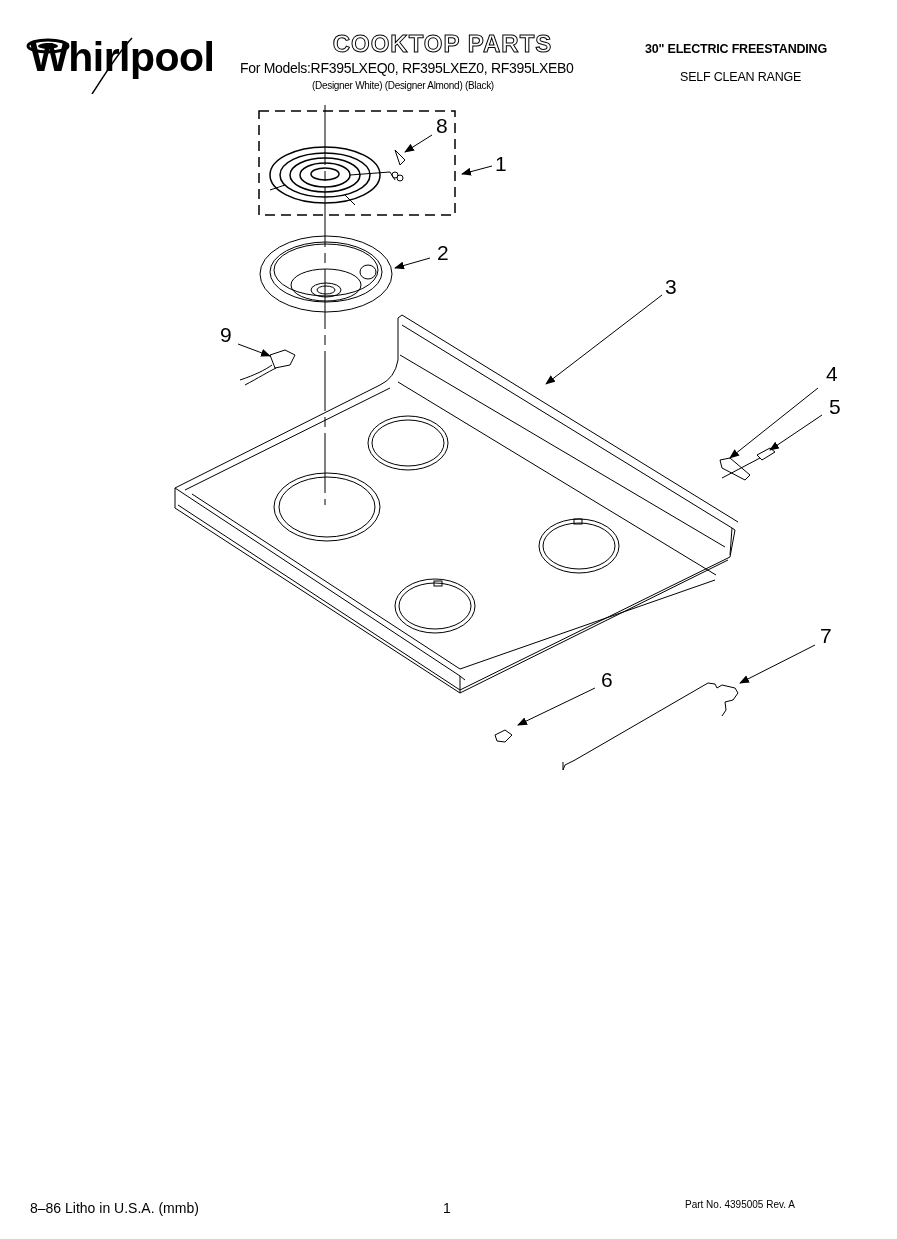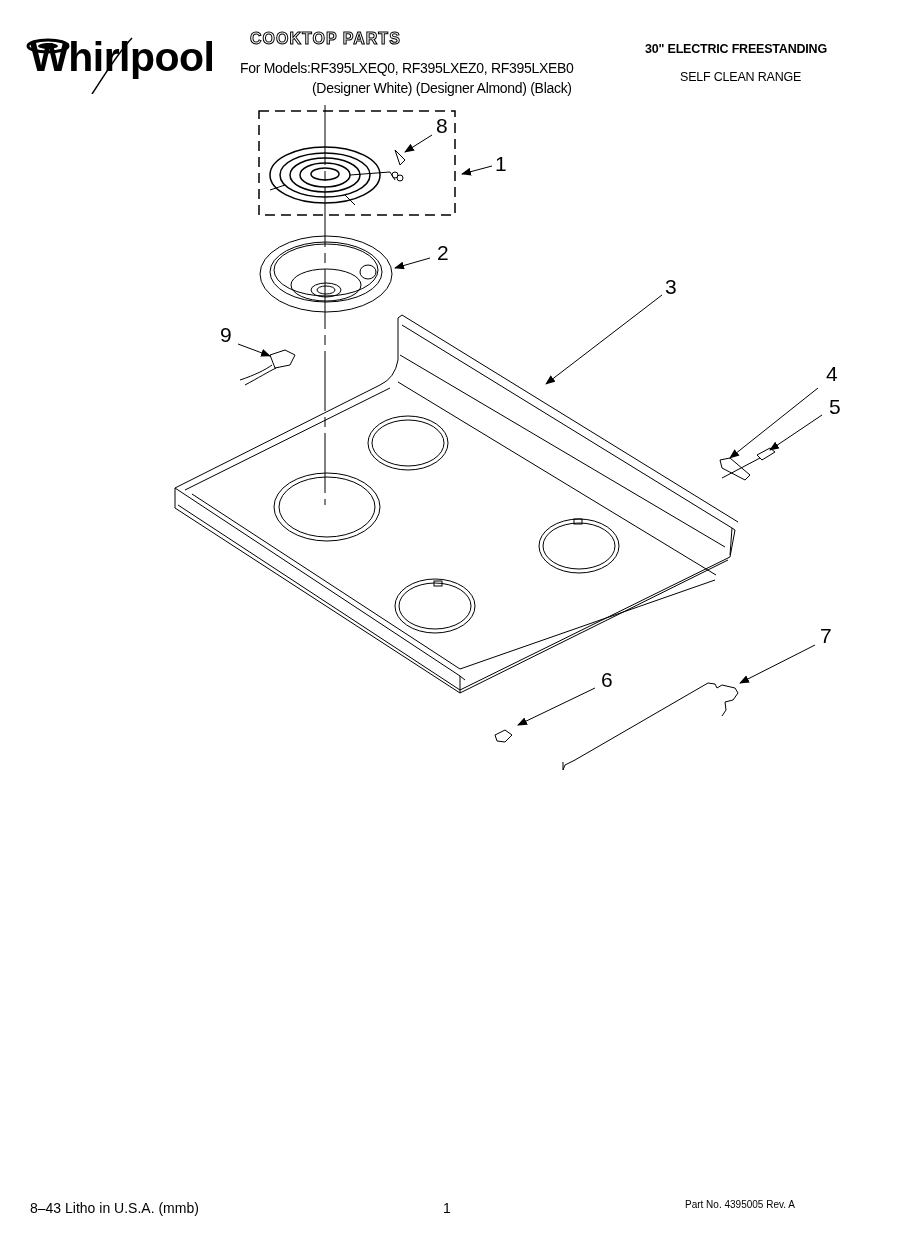--- a/index.html
+++ b/index.html
@@ -1,24 +1,24 @@
 <!DOCTYPE html>
 <html><head>
   <meta charset="utf-8">
   <style>
     html, body { margin: 0; padding: 0; background: #ffffff; }
     body { width: 897px; height: 1239px; position: relative; overflow: hidden;
            font-family: "Liberation Sans", "DejaVu Sans", sans-serif; color: #000; }
     .abs { position: absolute; }
     .logo-word { left: 30px; top: 34px; font-family: Liberation Sans, sans-serif;
                  font-weight: bold; font-size: 41px; letter-spacing: -0.5px; }
-    .title { left: 250px; top: 30px; width: 385px; font-size: 16px;
+    .title { left: 250px; top: 30px; width: 385px; text-align: center; font-size: 24px;
              color: #fff; -webkit-text-stroke: 1px #000; letter-spacing: 1px; font-weight: bold; }
     .models { left: 240px; top: 60px; font-size: 14px; letter-spacing: -0.3px; }
-    .variants { left: 312px; top: 80px; font-size: 14px; letter-spacing: -0.3px; }
+    .variants { left: 312px; top: 80px; font-size: 10px; letter-spacing: -0.3px; }
     .range1 { left: 645px; top: 42px; font-size: 12.5px; font-weight: bold; letter-spacing: -0.2px; }
     .range2 { left: 680px; top: 70px; font-size: 12.5px; letter-spacing: -0.2px; }
     .footer-left { left: 30px; top: 1200px; font-size: 14px; }
     .footer-page { left: 443px; top: 1200px; font-size: 14px; }
     .footer-right { left: 685px; top: 1199px; font-size: 10px; }
     .callout { font-size: 21px; position: absolute; }
     svg.diagram { position: absolute; left: 0; top: 0; }
   </style>
 </head>
 <body>
@@ -140,15 +140,15 @@
 <span class="callout" style="left:495px;top:152px;">1</span>
 <span class="callout" style="left:437px;top:241px;">2</span>
 <span class="callout" style="left:665px;top:275px;">3</span>
 <span class="callout" style="left:826px;top:362px;">4</span>
 <span class="callout" style="left:829px;top:395px;">5</span>
 <span class="callout" style="left:601px;top:668px;">6</span>
 <span class="callout" style="left:820px;top:624px;">7</span>
 <span class="callout" style="left:436px;top:114px;">8</span>
 <span class="callout" style="left:220px;top:323px;">9</span>
 
-<div class="abs footer-left">8–43 Litho in U.S.A. (mmb)</div>
+<div class="abs footer-left">8–86 Litho in U.S.A. (mmb)</div>
 <div class="abs footer-page">1</div>
 <div class="abs footer-right">Part No. 4395005 Rev. A</div>
 
 </body></html>

